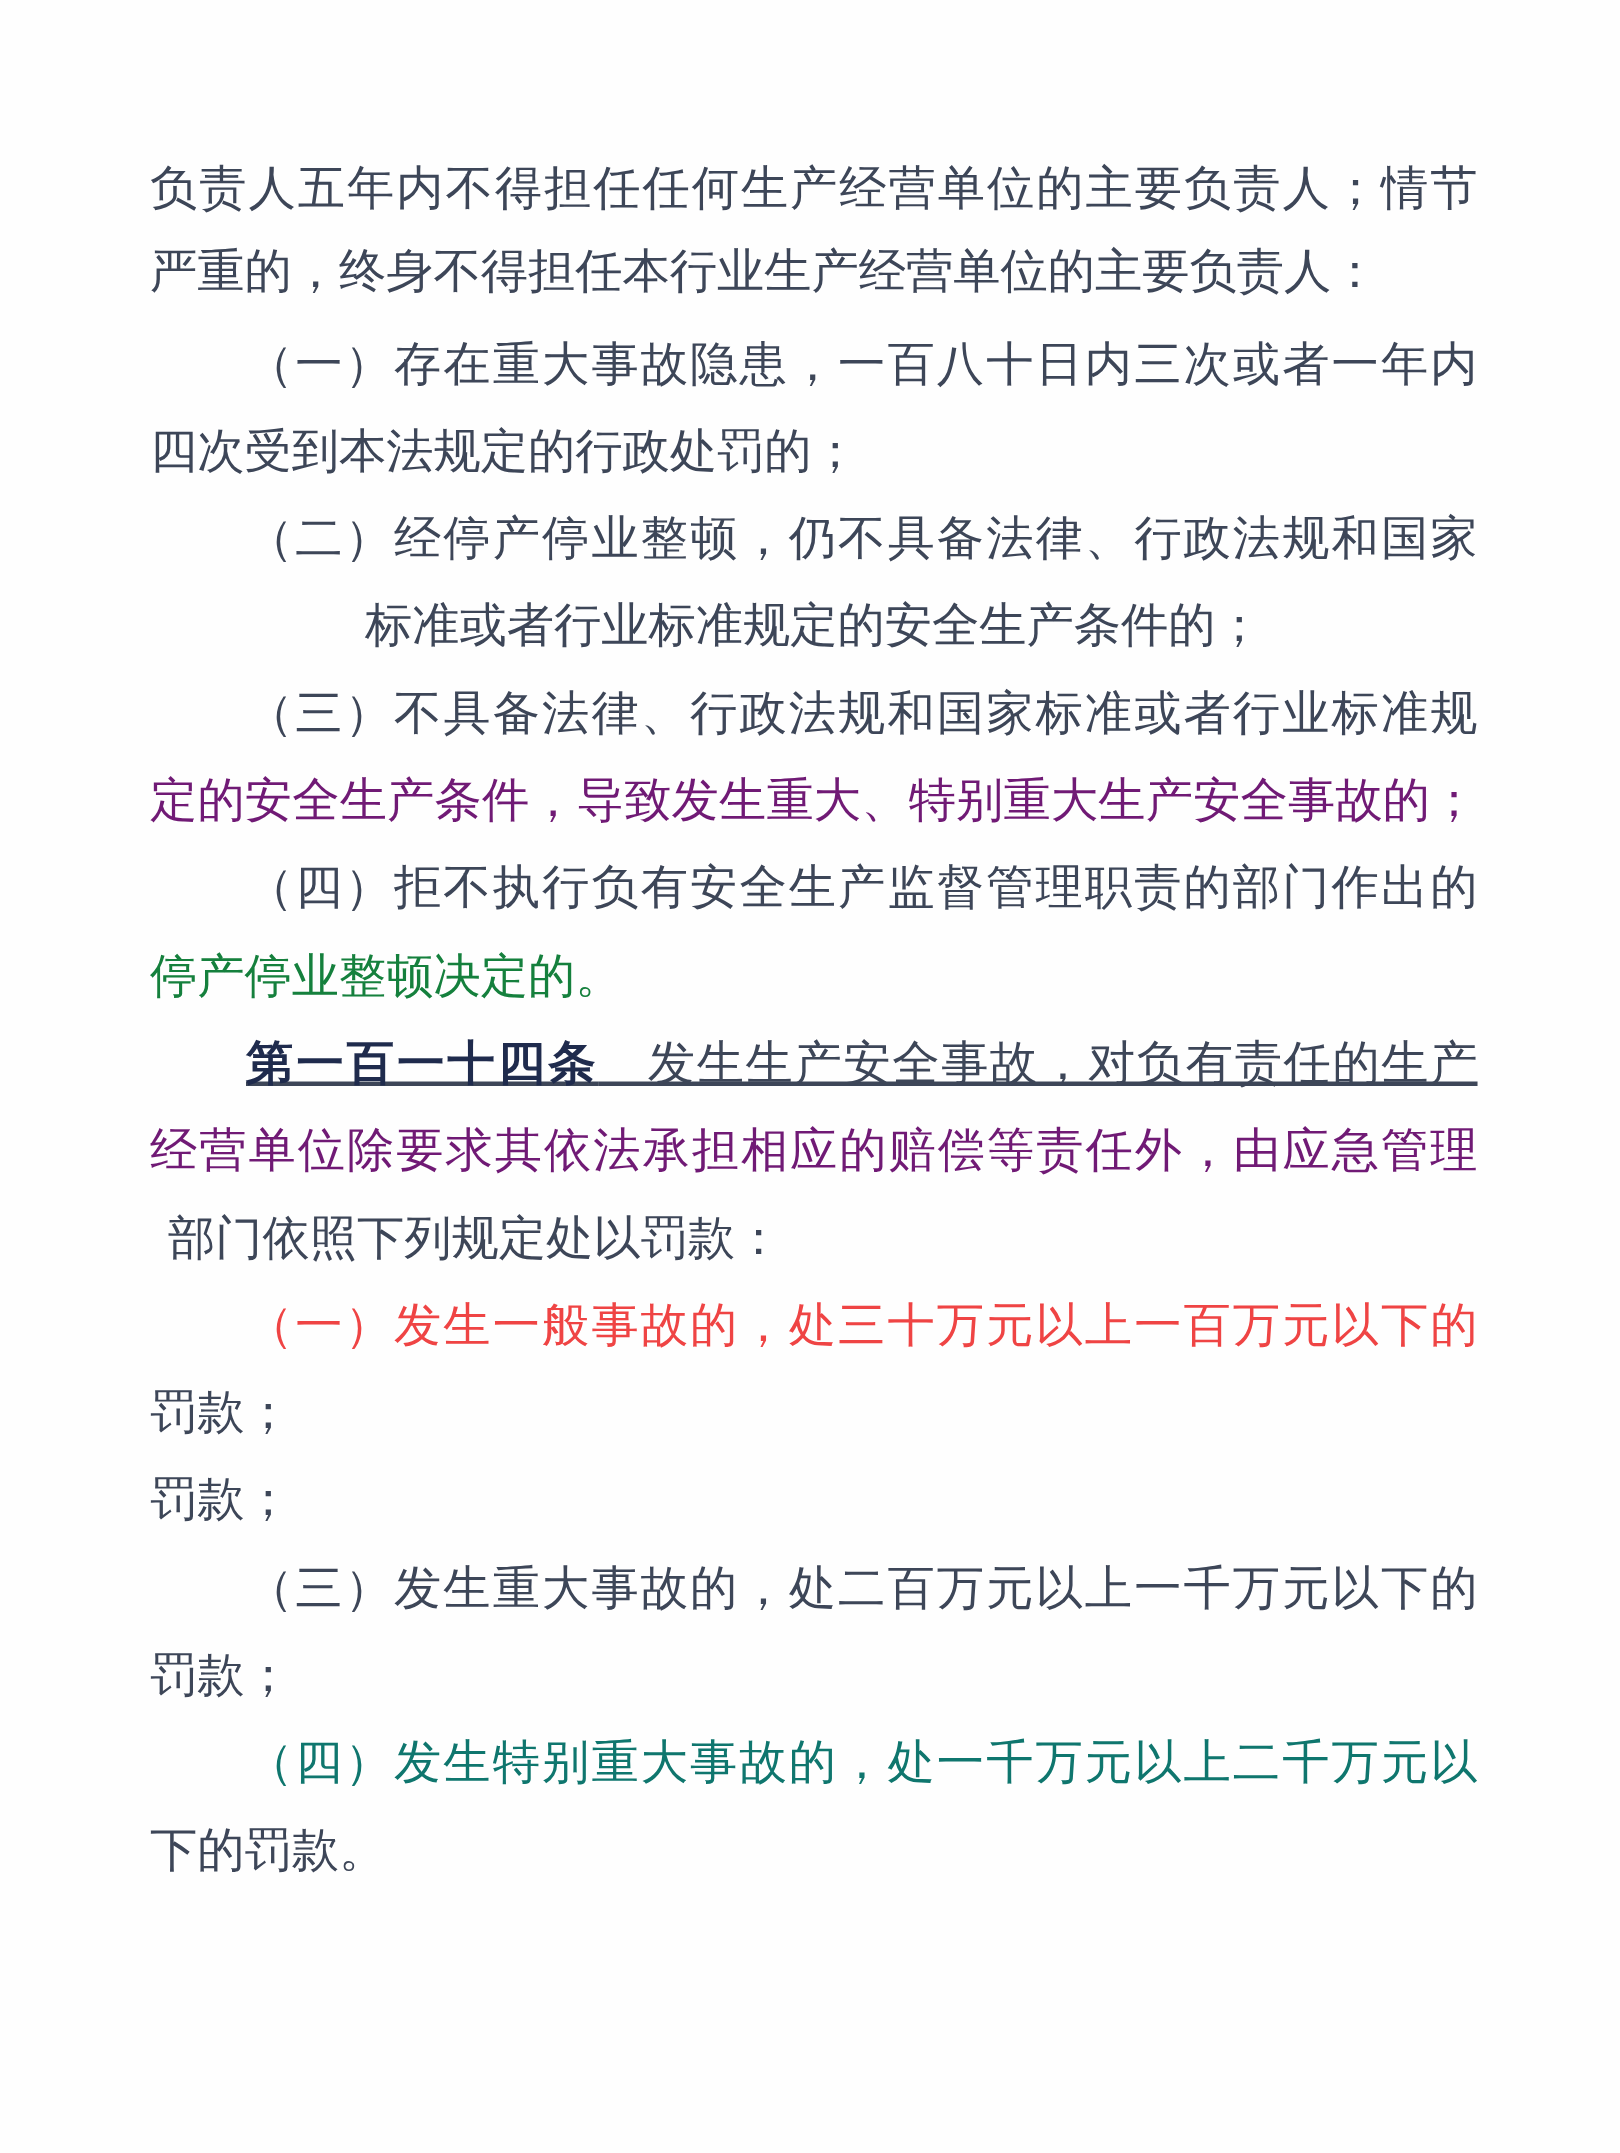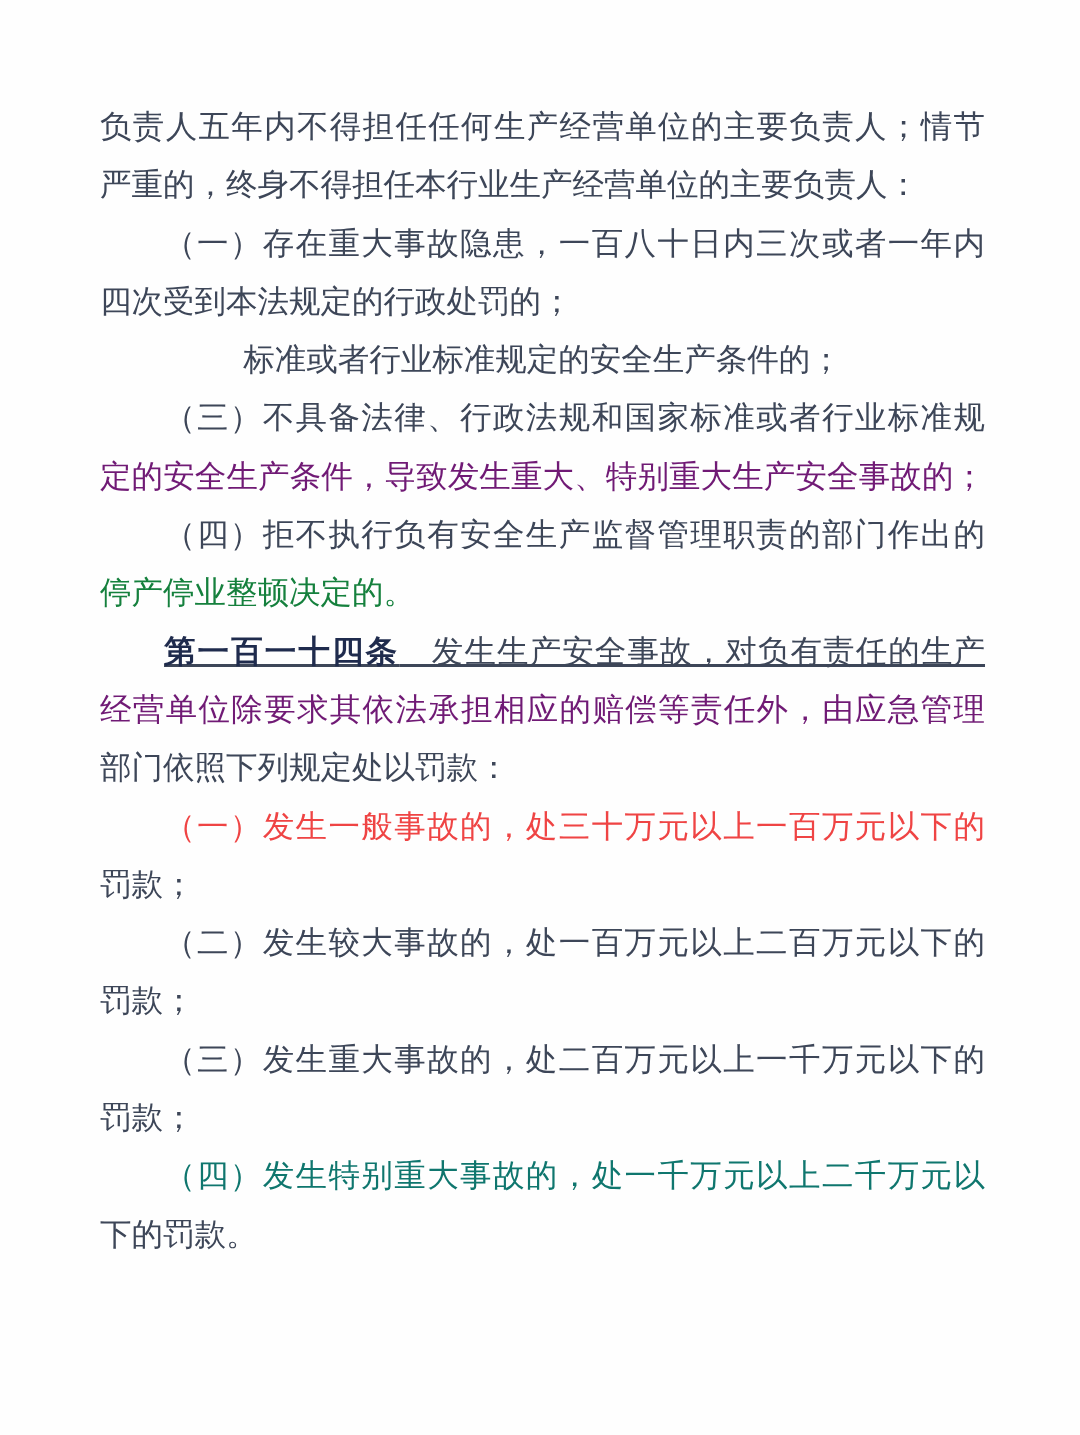--- a/index.html
+++ b/index.html
@@ -39,33 +39,33 @@
     color: #1f2b4d;
     letter-spacing: 1px;
   }
 </style>
 </head>
 <body>
 
 <div class="page" style="background: rgb(254, 254, 254);">
   <div class="doc-body">
       <div class="line stretch" style="color: rgb(61, 70, 88);"><span>负责人五年内不得担任任何生产经营单位的主要负责人；情节</span></div>
-      <div class="line" style="color: rgb(61, 70, 88);"><span>严重的，终身不得担任本行业生产经营单位的主要负责人：</span></div>
+      <div class="line" style="color: rgb(61, 70, 88); font-family: Liberation Mono, monospace;"><span>严重的，终身不得担任本行业生产经营单位的主要负责人：</span></div>
       <div class="line indent stretch" style="color: rgb(61, 70, 88);"><span>（一）存在重大事故隐患，一百八十日内三次或者一年内</span></div>
       <div class="line" style="color: rgb(61, 70, 88);"><span>四次受到本法规定的行政处罚的；</span></div>
+      <div class="line indent stretch" style="color: rgb(61, 70, 88);"><span>（二）经停产停业整顿，仍不具备法律、行政法规和国家</span></div>
       <div class="line" style="color: rgb(61, 70, 88); text-align: center;"><span>标准或者行业标准规定的安全生产条件的；</span></div>
       <div class="line indent stretch" style="color: rgb(61, 70, 88);"><span>（三）不具备法律、行政法规和国家标准或者行业标准规</span></div>
       <div class="line stretch" style="color: #701a75;"><span>定的安全生产条件，导致发生重大、特别重大生产安全事故的；</span></div>
       <div class="line indent stretch" style="color: rgb(61, 70, 88);"><span>（四）拒不执行负有安全生产监督管理职责的部门作出的</span></div>
       <div class="line" style="color: #15803d;"><span>停产停业整顿决定的。</span></div>
       <div class="line indent stretch" style="color: rgb(61, 70, 88); text-decoration: underline;"><span class="bold-article" style="color: rgb(31, 43, 77);">第一百一十四条</span><span>　发生生产安全事故，对负有责任的生产</span></div>
       <div class="line stretch" style="color: #701a75;"><span>经营单位除要求其依法承担相应的赔偿等责任外，由应急管理</span></div>
-      <div class="line" style="color: rgb(61, 70, 88);"><span>部门依照下列规定处以罚款：</span></div>
+      <div class="line" style="color: rgb(61, 70, 88); margin-left: 12px;"><span>部门依照下列规定处以罚款：</span></div>
       <div class="line indent stretch" style="color: #ef4444;"><span>（一）发生一般事故的，处三十万元以上一百万元以下的</span></div>
       <div class="line" style="color: rgb(61, 70, 88);"><span>罚款；</span></div>
-      <div class="line indent stretch" style="color: rgb(61, 70, 88);"><span>（二）发生较大事故的，处一百万元以上二百万元以下的</span></div>
       <div class="line" style="color: rgb(61, 70, 88);"><span>罚款；</span></div>
       <div class="line indent stretch" style="color: rgb(61, 70, 88);"><span>（三）发生重大事故的，处二百万元以上一千万元以下的</span></div>
       <div class="line" style="color: rgb(61, 70, 88);"><span>罚款；</span></div>
       <div class="line indent stretch" style="color: #0f766e;"><span>（四）发生特别重大事故的，处一千万元以上二千万元以</span></div>
       <div class="line" style="color: rgb(61, 70, 88);"><span>下的罚款。</span></div>
     </div>
 </div>
 
 </body></html>

